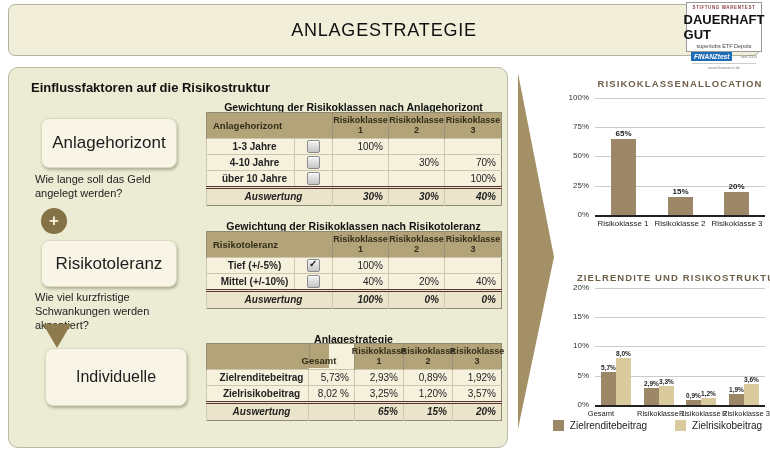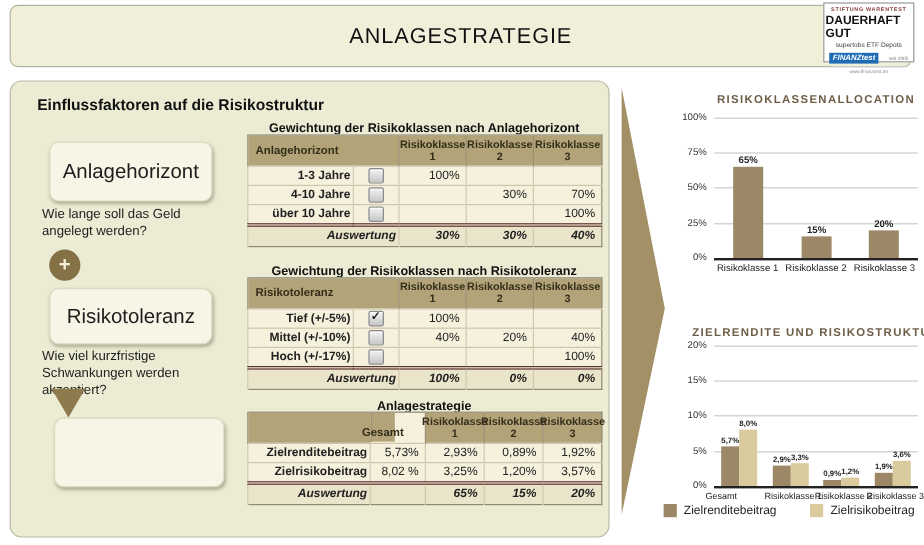--- a/index.html
+++ b/index.html
@@ -10,21 +10,21 @@
   .band{position:absolute;left:8px;top:4px;width:750px;height:50px;background:#f1eeda;
         border:1px solid #b3b3a4;border-radius:7px;}
   .band-title{position:absolute;left:0;top:0;width:100%;height:100%;display:flex;
         align-items:center;justify-content:center;font-size:18px;letter-spacing:.8px;color:#111;}
 
   
   .badge{position:absolute;left:686px;top:2px;width:76px;height:50px;background:#fff;
         border:1px solid #999;box-sizing:border-box;display:flex;flex-direction:column;
         align-items:center;padding:2px 1px 1px;z-index:3;}
   .b-issuer{font-size:4.5px;letter-spacing:.6px;color:#8a3a3a;font-weight:bold;}
-  .b-rating{font-size:10px;font-weight:bold;color:#111;margin-top:2px;}
+  .b-rating{font-size:13px;font-weight:bold;color:#111;margin-top:2px;}
   .b-subject{font-size:5.5px;color:#444;margin-top:1px;}
   .b-logorow{display:flex;align-items:center;gap:3px;margin-top:3px;width:100%;justify-content:flex-start;padding-left:3px;box-sizing:border-box;}
   .b-logo{background:#1e6cb5;color:#fff;font-style:italic;font-weight:bold;font-size:6.5px;
         padding:1px 3px;}
   .b-edition{font-size:4px;color:#777;margin-left:auto;margin-right:3px;}
   .b-url{font-size:4px;color:#888;border-top:1px solid #ccc;width:90%;text-align:center;margin-top:2px;padding-top:1px;}
 
   
   .panel{position:absolute;left:8px;top:67px;width:500px;height:381px;background:#ebecd3;
         border:1px solid #b9b9a6;border-radius:10px;box-sizing:border-box;}
@@ -51,21 +51,21 @@
   .t1ttl{top:33px;} .t2ttl{top:152px;} .t3ttl{top:265px;}
   table.tbl{position:absolute;left:197px;width:295px;border-collapse:collapse;
         border:1px solid #8f8a75;table-layout:fixed;background:#f5f1dd;}
   .t1{top:44px;} .t2{top:163px;} .t3{top:275px;}
   .tbl th{background:#b2a378;color:#332d1a;font-size:9px;font-weight:bold;
         border-left:1px solid #9c9078;padding:2px 2px;height:20px;vertical-align:middle;}
   .tbl th.lcol{text-align:left;padding-left:6px;font-size:9.5px;}
   .tbl th.gcol{vertical-align:bottom;font-size:9.5px;}
   .tbl td{font-size:10px;border-left:1px solid #cfc9b0;border-top:1px solid #ccc6ae;
         padding:1px 2px;height:13px;}
-  .tbl td.lbl{font-weight:bold;text-align:right;padding-left:10px;color:#222;margin-top:42px;}
+  .tbl td.lbl{font-weight:bold;text-align:center;padding-left:10px;color:#222;margin-top:42px;}
   .tbl td.val{text-align:right;padding-right:5px;color:#222;}
   .tbl td.chk{text-align:center;}
   .tbl tr.frow td{border-top:3px double #5c3131;background:#eae4ca;font-weight:bold;height:14px;font-style:italic;}
   .h2l{display:flex;flex-direction:column;align-items:center;line-height:1.15;}
   .checkbox{display:inline-block;width:11px;height:11px;border:1px solid #8a8a8a;border-radius:2px;
         background:linear-gradient(#f3f3f3,#c6c6c6);box-shadow:inset 0 1px 0 #fff;
         position:relative;vertical-align:middle;cursor:pointer;}
   .checkbox .mark{position:absolute;left:1px;top:-2px;font-size:10px;font-weight:bold;color:#1a1a1a;}
 
   
@@ -123,20 +123,21 @@
       <span>Anlagehorizont</span>
     </div>
     <div class="cap cap1">Wie lange soll das Geld angelegt werden?</div>
     <div class="plus">+</div>
     <div class="step-box box2">
       <span>Risikotoleranz</span>
     </div>
     <div class="cap cap2">Wie viel kurzfristige Schwankungen werden akzeptiert?</div>
     <div class="tri"></div>
     <div class="step-box box3">
+      <span>Individuelle</span>
     </div>
 
     <div class="ttl t1ttl">Gewichtung der Risikoklassen nach Anlagehorizont</div>
     <table class="tbl t1">
       <colgroup>
           <col style="width:88px">
           <col style="width:38px">
           <col style="width:56px">
           <col style="width:56px">
           <col style="width:57px">
@@ -230,27 +231,20 @@
         <td class="val">100%</td>
         <td class="val"></td>
         <td class="val"></td>
       </tr>
       <tr>
         <td class="lbl">Mittel (+/-10%)</td>
         <td class="chk"><span class="checkbox"><span class="mark"></span></span></td>
         <td class="val">40%</td>
         <td class="val">20%</td>
         <td class="val">40%</td>
-      </tr>
-      <tr>
-        <td class="lbl">Hoch (+/-17%)</td>
-        <td class="chk"><span class="checkbox"><span class="mark"></span></span></td>
-        <td class="val"></td>
-        <td class="val"></td>
-        <td class="val">100%</td>
       </tr>
       <tr class="frow">
         <td class="lbl" colspan="2">Auswertung</td>
         <td class="val">100%</td>
         <td class="val">0%</td>
         <td class="val">0%</td>
       </tr>
     </tbody>
       </table>
 

